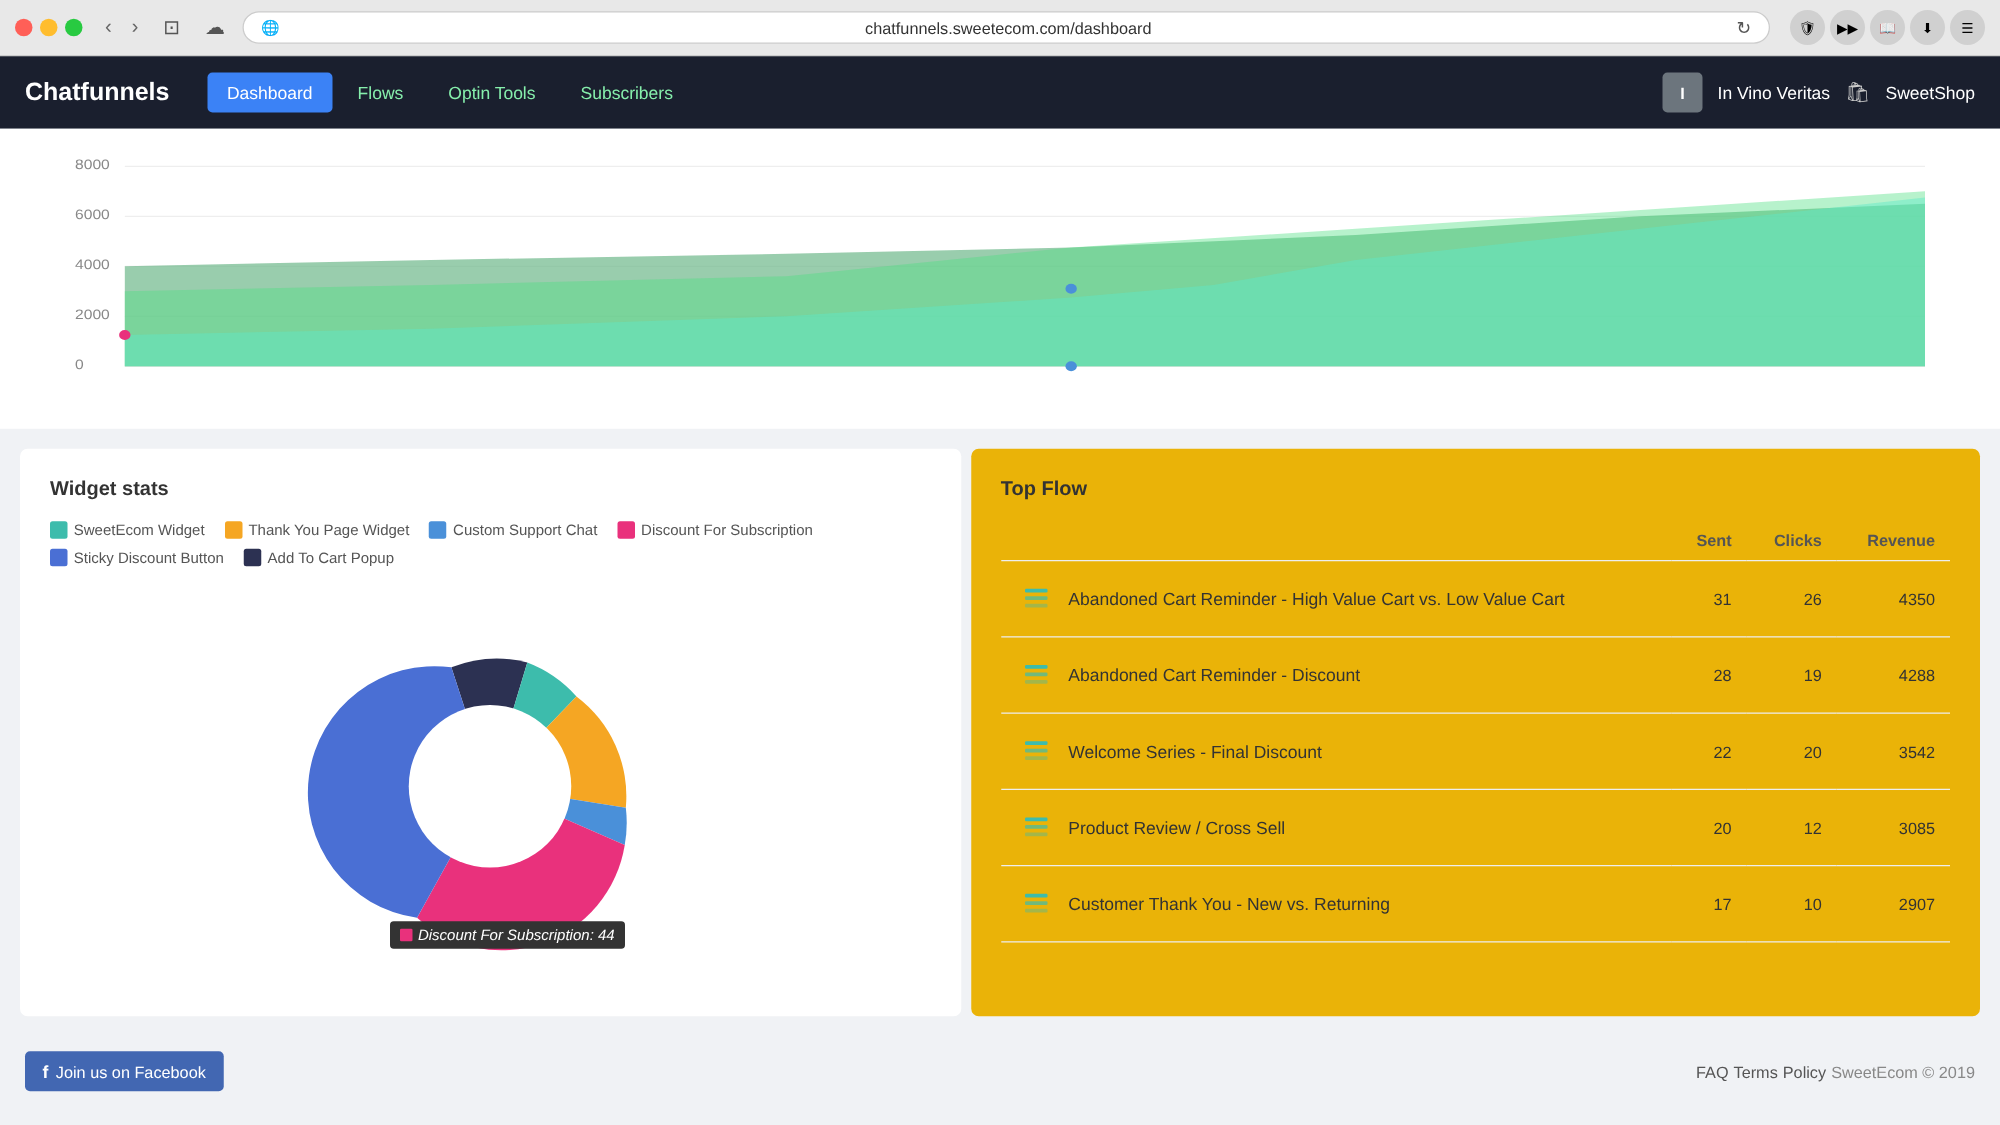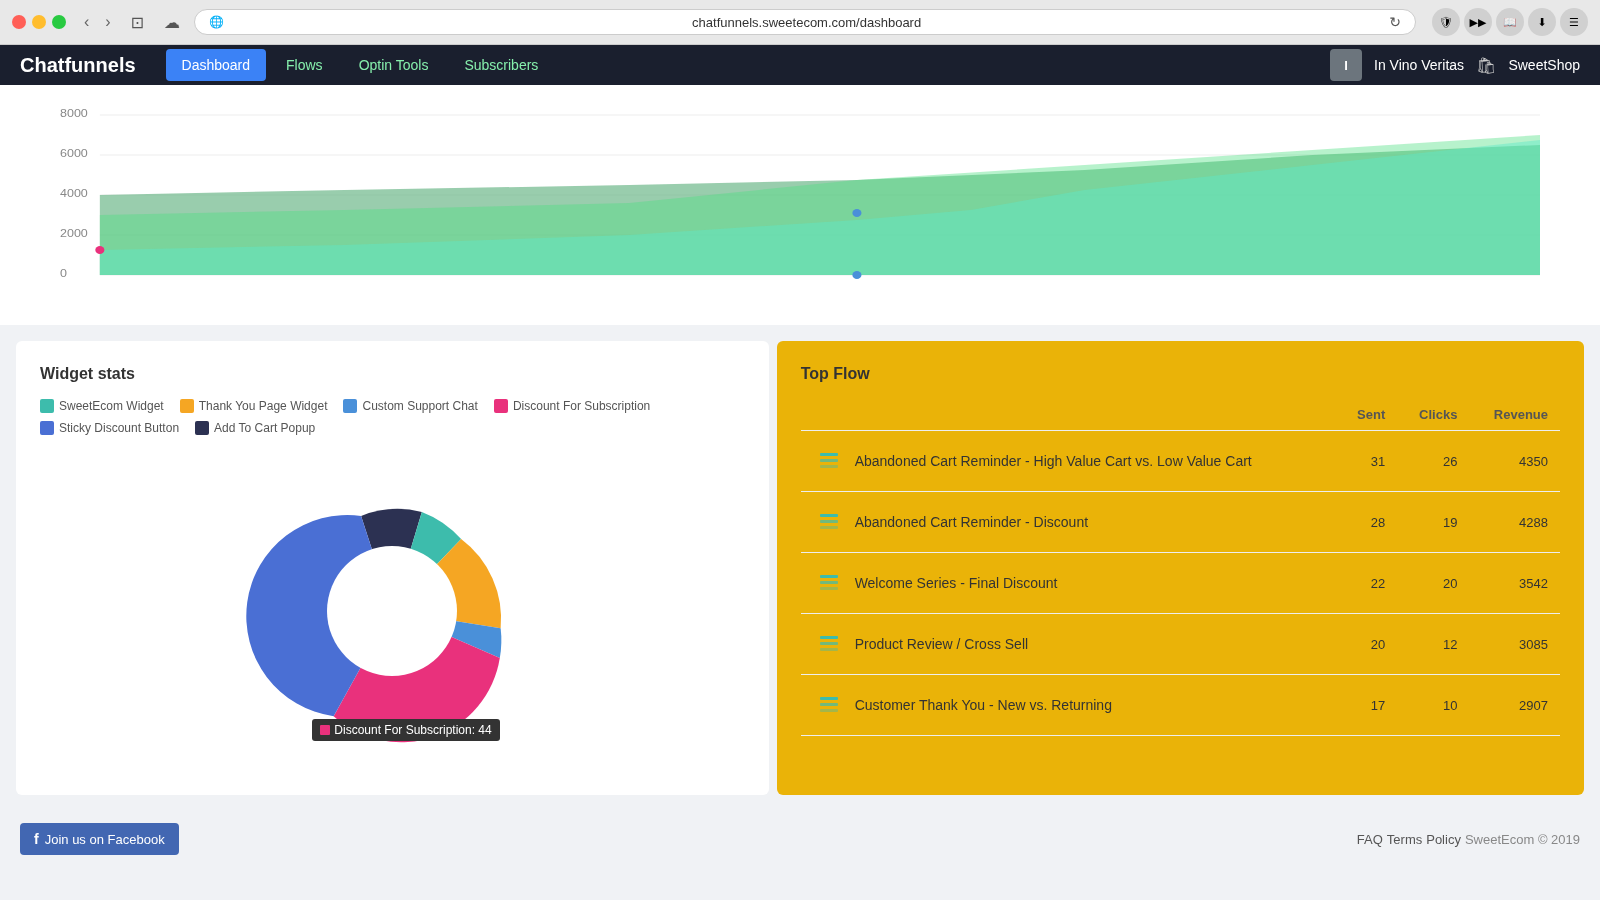--- a/index.html
+++ b/index.html
@@ -43,21 +43,21 @@
 
     
     .app { display: flex; flex-direction: column; height: calc(900px - 45px); }
 
     
     .top-nav {
       background: #1a1f2e;
       display: flex;
       align-items: center;
       padding: 0 20px;
-      height: 40px;
+      height: 58px;
       flex-shrink: 0;
     }
     .brand { color: white; font-size: 20px; font-weight: 700; margin-right: 30px; }
     .nav-links { display: flex; gap: 4px; }
     .nav-link {
       padding: 8px 16px;
       border-radius: 4px;
       color: #86efac;
       font-size: 14px;
       cursor: pointer;
@@ -115,21 +115,21 @@
       margin-right: 8px;
     }
     .card-title { font-size: 16px; font-weight: 600; color: #333; margin-bottom: 16px; }
 
     
     .legend { display: flex; flex-wrap: wrap; gap: 8px 16px; margin-bottom: 16px; }
     .legend-item { display: flex; align-items: center; gap: 5px; font-size: 12px; color: #555; }
     .legend-dot { width: 14px; height: 14px; border-radius: 2px; flex-shrink: 0; }
 
     
-    .donut-container { position: relative; display: flex; justify-content: center; align-items: flex-end; }
+    .donut-container { position: relative; display: flex; justify-content: center; align-items: flex-end; font-style: italic; }
     .donut-tooltip {
       position: absolute;
       bottom: 30px;
       left: 50%;
       transform: translateX(-80px);
       background: #333;
       color: white;
       padding: 4px 8px;
       border-radius: 3px;
       font-size: 12px;

